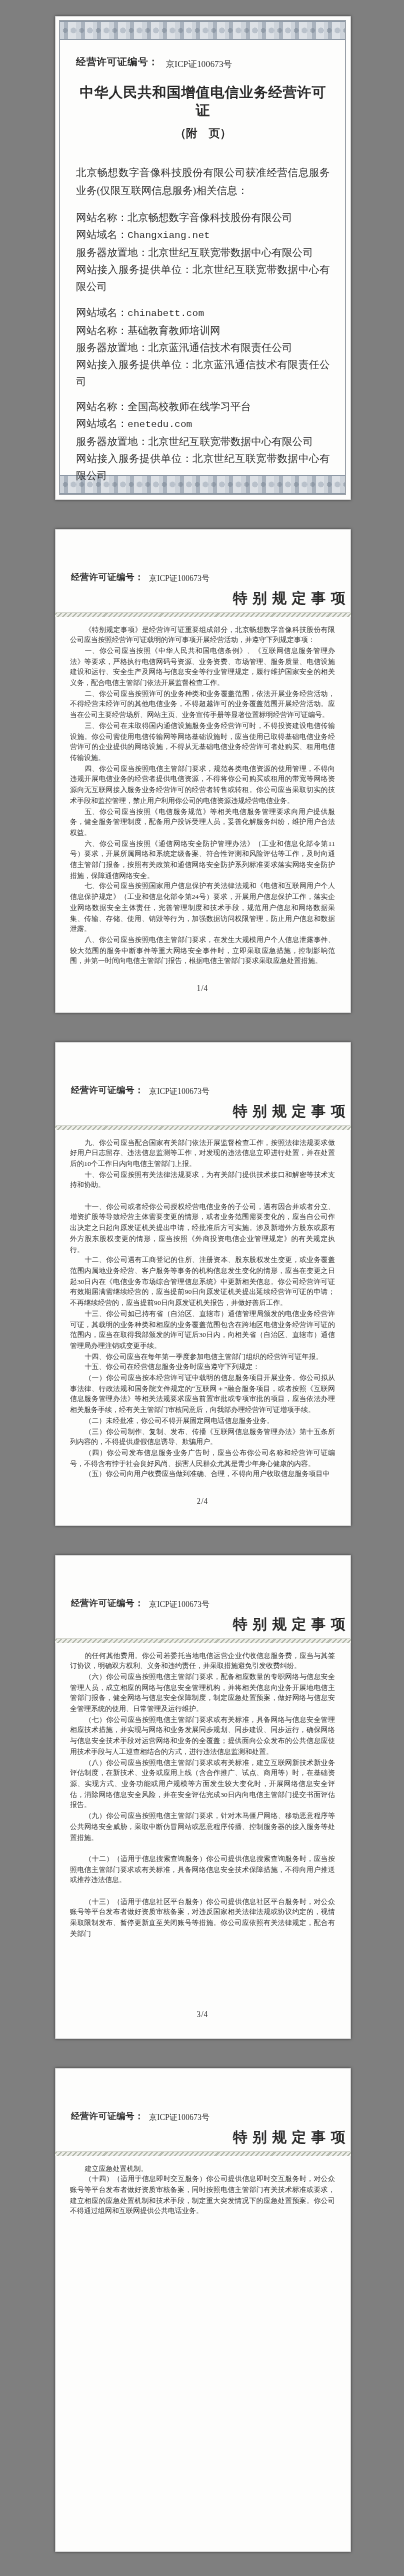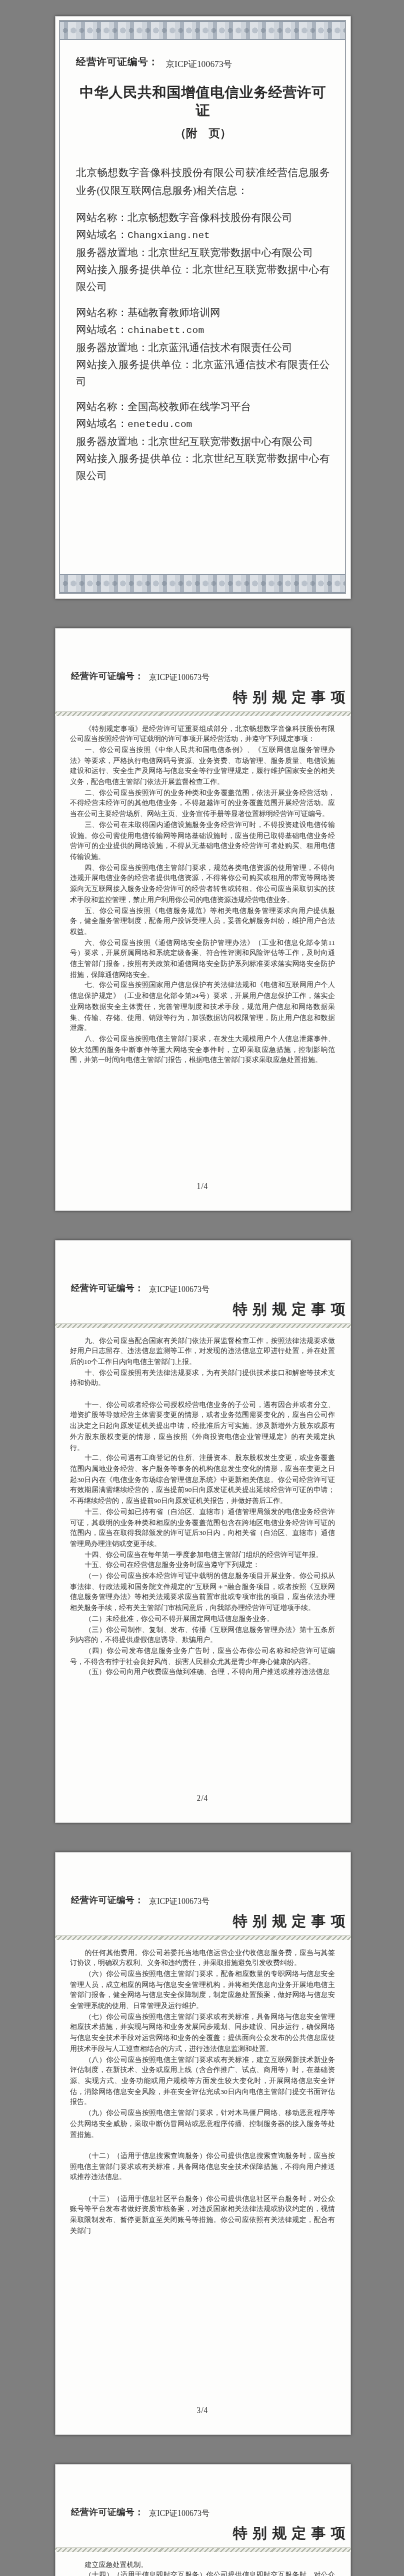--- a/index.html
+++ b/index.html
@@ -4,21 +4,21 @@
 <style>
   html,body{margin:0;padding:0;}
   body{
     width:405px;height:2873px;
     background:#7f7f7f;
     font-family:"Liberation Serif","DejaVu Serif",serif;
     color:#2b2b2b;
     -webkit-font-smoothing:antialiased;
   }
   .page{
-    width:296px;height:583px;
+    width:296px;height:484px;
     margin:0 auto 29px auto;
     background:#fdfdfc;
     position:relative;
     box-shadow:0 0 2.6px rgba(0,0,0,.55), inset 0 0 0 0.5px #b8b8b8;
     overflow:hidden;
   }
   .page:first-child{margin-top:0;}
   .spacer-top{height:15.5px;}
   
   .cover-frame{
@@ -100,22 +100,22 @@
     <div class="site-list">
 
         <div class="site-entry">
           <div class="site-row"><span>网站名称：</span><span>北京畅想数字音像科技股份有限公司</span></div>
           <div class="site-row"><span>网站域名：</span><span class="mono">Changxiang.net</span></div>
           <div class="site-row"><span>服务器放置地：</span><span>北京世纪互联宽带数据中心有限公司</span></div>
           <div class="site-row"><span>网站接入服务提供单位：</span><span>北京世纪互联宽带数据中心有限公司</span></div>
         </div>
 
         <div class="site-entry">
+          <div class="site-row"><span>网站域名：</span><span class="mono">chinabett.com</span></div>
           <div class="site-row"><span>网站名称：</span><span>基础教育教师培训网</span></div>
-          <div class="site-row"><span>网站域名：</span><span class="mono">chinabett.com</span></div>
           <div class="site-row"><span>服务器放置地：</span><span>北京蓝汛通信技术有限责任公司</span></div>
           <div class="site-row"><span>网站接入服务提供单位：</span><span>北京蓝汛通信技术有限责任公司</span></div>
         </div>
 
         <div class="site-entry">
           <div class="site-row"><span>网站名称：</span><span>全国高校教师在线学习平台</span></div>
           <div class="site-row"><span>网站域名：</span><span class="mono">enetedu.com</span></div>
           <div class="site-row"><span>服务器放置地：</span><span>北京世纪互联宽带数据中心有限公司</span></div>
           <div class="site-row"><span>网站接入服务提供单位：</span><span>北京世纪互联宽带数据中心有限公司</span></div>
         </div>
@@ -159,21 +159,21 @@
       <p class="para"></p>
       <p class="para">十一、你公司或者经你公司授权经营电信业务的子公司，遇有因合并或者分立、增资扩股等导致经营主体需要变更的情形，或者业务范围需要变化的，应当自公司作出决定之日起向原发证机关提出申请，经批准后方可实施。涉及新增外方股东或原有外方股东股权变更的情形，应当按照《外商投资电信企业管理规定》的有关规定执行。</p>
       <p class="para">十二、你公司遇有工商登记的住所、注册资本、股东股权发生变更，或业务覆盖范围内属地业务经营、客户服务等事务的机构信息发生变化的情形，应当在变更之日起30日内在《电信业务市场综合管理信息系统》中更新相关信息。你公司经营许可证有效期届满需继续经营的，应当提前90日向原发证机关提出延续经营许可证的申请；不再继续经营的，应当提前90日向原发证机关报告，并做好善后工作。</p>
       <p class="para">十三、你公司如已持有省（自治区、直辖市）通信管理局颁发的电信业务经营许可证，其载明的业务种类和相应的业务覆盖范围包含在跨地区电信业务经营许可证的范围内，应当在取得我部颁发的许可证后30日内，向相关省（自治区、直辖市）通信管理局办理注销或变更手续。</p>
       <p class="para">十四、你公司应当在每年第一季度参加电信主管部门组织的经营许可证年报。</p>
       <p class="para">十五、你公司在经营信息服务业务时应当遵守下列规定：</p>
       <p class="para">（一）你公司应当按本经营许可证中载明的信息服务项目开展业务。你公司拟从事法律、行政法规和国务院文件规定的“互联网＋”融合服务项目，或者按照《互联网信息服务管理办法》等相关法规要求应当前置审批或专项审批的项目，应当依法办理相关服务手续，经有关主管部门审核同意后，向我部办理经营许可证增项手续。</p>
       <p class="para">（二）未经批准，你公司不得开展固定网电话信息服务业务。</p>
       <p class="para">（三）你公司制作、复制、发布、传播《互联网信息服务管理办法》第十五条所列内容的，不得提供虚假信息诱导、欺骗用户。</p>
       <p class="para">（四）你公司发布信息服务业务广告时，应当公布你公司名称和经营许可证编号，不得含有悖于社会良好风尚、损害人民群众尤其是青少年身心健康的内容。</p>
-      <p class="para">（五）你公司向用户收费应当做到准确、合理，不得向用户推送或推荐违法信息</p>
+      <p class="para">（五）你公司向用户收费应当做到准确、合理，不得向用户收取信息服务项目中</p>
     </div>
   <div class="sp-footer">2/4</div>
 </div>
 
 <div class="page">
   <div class="sp-head">
     <span class="lbl">经营许可证编号：</span>
     <span class="num">京ICP证100673号</span>
   </div>
   <div class="sp-title">特别规定事项</div>

